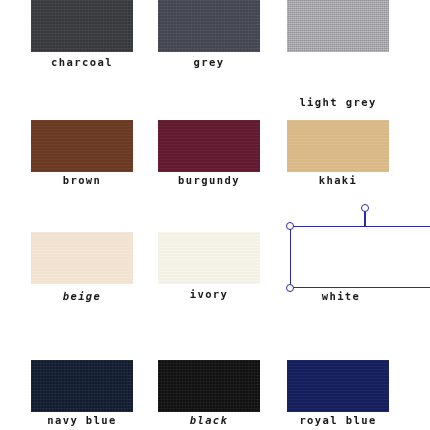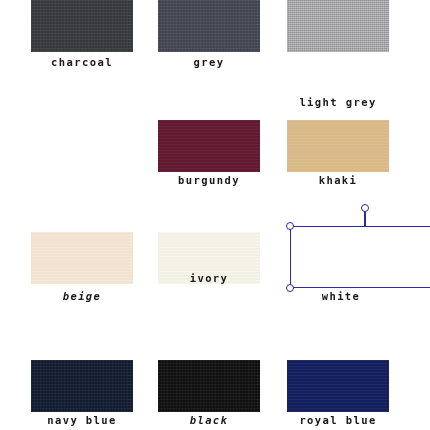--- a/index.html
+++ b/index.html
@@ -134,20 +134,26 @@
         <div class="tex-soft"></div>
       </div>
       <div class="swatch-label" style="top: 56px;">grey</div>
     </div>
     <div class="swatch-cell" style="left: 287px; top: 0px; width: 102px; height: 72px;">
       <div class="swatch-chip" style="width: 102px; height: 52px; background: rgb(169, 169, 173); position: absolute;">
         <div class="tex-noise"></div>
       </div>
       <div class="swatch-label" style="top: 56px; margin-top: 40px;">light grey</div>
     </div>
+    <div class="swatch-cell" style="left: 31px; top: 120px; width: 102px; height: 70px;">
+      <div class="swatch-chip" style="width: 102px; height: 52px; background: rgb(107, 58, 34); position: absolute;">
+        <div class="tex-faint"></div>
+      </div>
+      <div class="swatch-label" style="top: 54px;">brown</div>
+    </div>
     <div class="swatch-cell" style="left: 158px; top: 120px; width: 102px; height: 70px; text-decoration: underline;">
       <div class="swatch-chip" style="width: 102px; height: 52px; background: rgb(99, 26, 48); position: absolute;">
         <div class="tex-faint"></div>
       </div>
       <div class="swatch-label" style="top: 54px;">burgundy</div>
     </div>
     <div class="swatch-cell" style="left: 287px; top: 120px; width: 124px; height: 70px;">
       <div class="swatch-chip" style="width: 102px; height: 52px; background: rgb(221, 187, 138); position: absolute;">
         <div class="tex-faint"></div>
       </div>
@@ -156,21 +162,21 @@
     <div class="swatch-cell" style="left: 31px; top: 232px; width: 102px; height: 74px;">
       <div class="swatch-chip" style="width: 102px; height: 52px; background: rgb(245, 230, 212); position: absolute;">
         <div class="tex-faint"></div>
       </div>
       <div class="swatch-label" style="top: 58px; font-style: italic;">beige</div>
     </div>
     <div class="swatch-cell" style="left: 158px; top: 232px; width: 102px; height: 74px;">
       <div class="swatch-chip" style="width: 102px; height: 52px; background: rgb(247, 244, 233); position: absolute;">
         <div class="tex-faint"></div>
       </div>
-      <div class="swatch-label" style="top: 40px;">ivory</div>
+      <div class="swatch-label" style="top: 56px;">ivory</div>
     </div>
     <div class="swatch-cell" style="left: 31px; top: 360px; width: 118px; height: 70px;">
       <div class="swatch-chip" style="width: 102px; height: 52px; background: rgb(20, 30, 51); position: absolute;">
         <div class="tex-soft"></div>
       </div>
       <div class="swatch-label" style="top: 54px;">navy blue</div>
     </div>
     <div class="swatch-cell" style="left: 158px; top: 360px; width: 102px; height: 70px;">
       <div class="swatch-chip" style="width: 102px; height: 52px; background: rgb(18, 18, 18); position: absolute;">
         <div class="tex-soft"></div>

